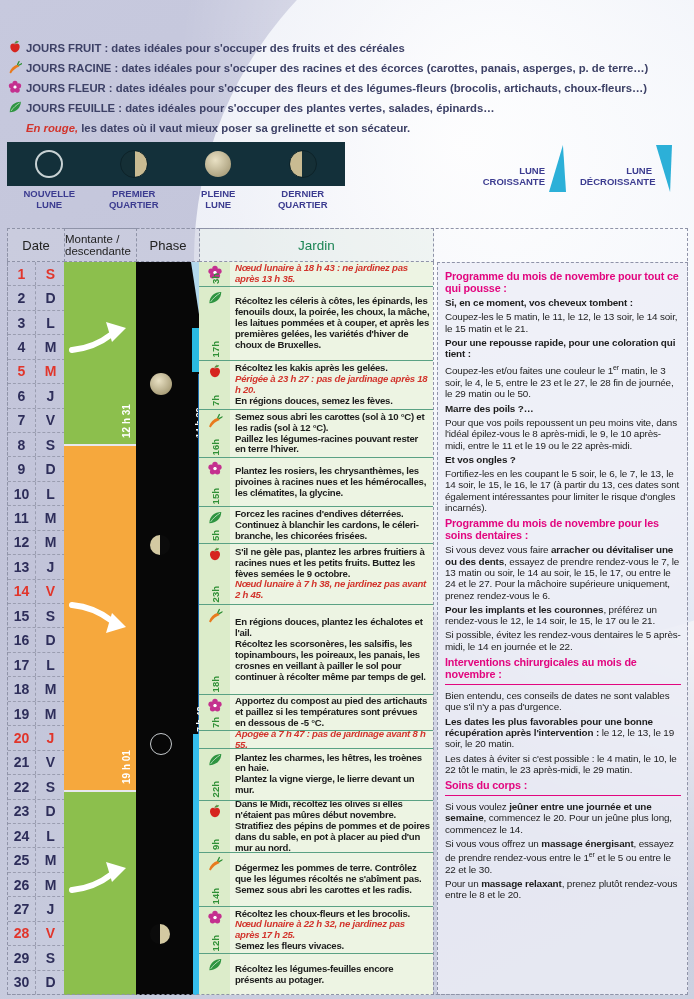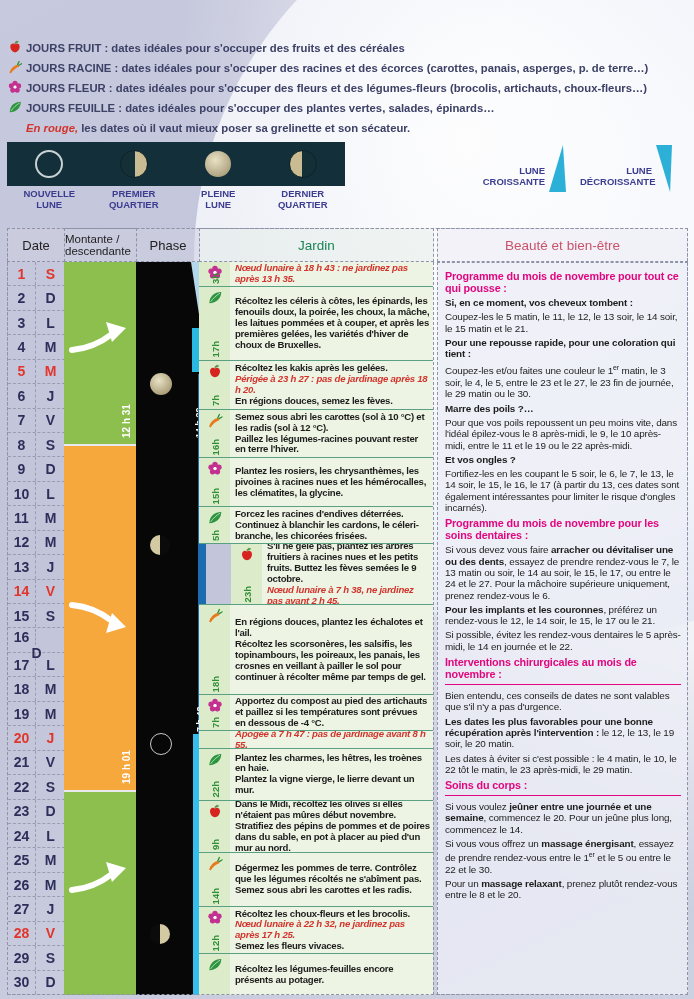--- a/index.html
+++ b/index.html
@@ -161,21 +161,20 @@
 CROISSANTE</div>
   <div class="tri tri-wax"></div>
   <div class="waxwane-label" style="left:580px;top:166px;width:72px;">LUNE
 DÉCROISSANTE</div>
   <div class="tri tri-wane"></div>
 
   <div class="thead th-date" style="position:absolute;">Date</div>
   <div class="thead th-mont" style="position:absolute;">Montante / descendante</div>
   <div class="thead th-phase" style="position:absolute;">Phase</div>
   <div class="thead th-jardin" style="position:absolute;">Jardin</div>
-  <div class="thead th-beaute" style="position:absolute;">Beauté et bien-être</div>
 
   <div class="tbody">
     <div class="datecol" id="datecol">
         <div class="daterow" style="top: 0px; height: 24.4333px;">
           <div class="dnum redday">1</div>
           <div class="dlet redday">S</div>
         </div>
         <div class="daterow" style="top: 24.4333px; height: 24.4333px;">
           <div class="dnum">2</div>
           <div class="dlet">D</div>
@@ -225,21 +224,21 @@
           <div class="dlet">J</div>
         </div>
         <div class="daterow" style="top: 317.633px; height: 24.4333px;">
           <div class="dnum redday">14</div>
           <div class="dlet redday">V</div>
         </div>
         <div class="daterow" style="top: 342.067px; height: 24.4333px;">
           <div class="dnum">15</div>
           <div class="dlet">S</div>
         </div>
-        <div class="daterow" style="top: 366.5px; height: 24.4333px; flex-direction: column;">
+        <div class="daterow" style="top: 366.5px; height: 24.4333px;">
           <div class="dnum">16</div>
           <div class="dlet">D</div>
         </div>
         <div class="daterow" style="top: 390.933px; height: 24.4333px;">
           <div class="dnum">17</div>
           <div class="dlet">L</div>
         </div>
         <div class="daterow" style="top: 415.367px; height: 24.4333px;">
           <div class="dnum">18</div>
           <div class="dlet">M</div>
@@ -410,21 +409,21 @@
             <span class="ic"><svg width="15" height="15" viewBox="0 0 24 24">
                 <path d="M3 21C3 10 11 3 22 3 22 13 14 21 3 21z" fill="#2e9440"></path>
                 <path d="M5 19C9 13 14 9 20 5" stroke="#bfe3c4" stroke-width="1.4" fill="none"></path>
               </svg></span>
             <span class="jtime">5h</span>
           </div>
           <div class="jtext">
             <div class="jline">Forcez les racines d'endives déterrées. Continuez à blanchir les cardons, le céleri-branche, les chicorées frisées.</div>
           </div>
         </div>
-        <div class="jsec" style="top: 280.983px; height: 61.0833px; padding-left: 32px;">
+        <div class="jsec" style="top: 280.983px; height: 61.0833px;">
           <div class="jicon">
             <span class="ic"><svg width="15" height="15" viewBox="0 0 24 24">
                 <path d="M12 7.5C8.5 4.5 4 7 4 11.5 4 16.5 8 21 12 21s8-4.5 8-9.5C20 7 15.5 4.5 12 7.5z" fill="#d6251f"></path>
                 <path d="M12 7.5c0-3 1-4.5 2.5-5.5" stroke="#7a4a1e" stroke-width="1.6" fill="none"></path>
                 <ellipse cx="15.5" cy="3.5" rx="3" ry="1.4" fill="#3f9a3f" transform="rotate(-25 15.5 3.5)"></ellipse>
               </svg></span>
             <span class="jtime">23h</span>
           </div>
           <div class="jtext">
             <div class="jline">S'il ne gèle pas, plantez les arbres fruitiers à racines nues et les petits fruits. Buttez les fèves semées le 9 octobre.</div>
@@ -452,21 +451,21 @@
                   <circle cx="18.2" cy="10" r="4.4"></circle>
                   <circle cx="15.8" cy="17.3" r="4.4"></circle>
                   <circle cx="8.2" cy="17.3" r="4.4"></circle>
                   <circle cx="5.8" cy="10" r="4.4"></circle>
                 </g>
                 <circle cx="12" cy="12" r="2.6" fill="#fff"></circle>
               </svg></span>
             <span class="jtime">7h</span>
           </div>
           <div class="jtext">
-            <div class="jline">Apportez du compost au pied des artichauts et paillez si les températures sont prévues en dessous de -4 °C.</div>
+            <div class="jline">Apportez du compost au pied des artichauts et paillez si les températures sont prévues en dessous de -5 °C.</div>
           </div>
         </div>
         <div class="jsec" style="top: 467.898px; height: 18.325px;">
           <div class="jicon"></div>
           <div class="jtext">
             <div class="jline red">Apogée à 7 h 47 : pas de jardinage avant 8 h 55.</div>
           </div>
         </div>
         <div class="jsec" style="top: 486.223px; height: 51.31px;">
           <div class="jicon">
@@ -538,21 +537,21 @@
           <div class="jtext">
             <div class="jline">Récoltez les légumes-feuilles encore présents au potager.</div>
           </div>
         </div>
       </div>
     <div class="beautecol" id="beautecol">
         <div class="bp head"><span>Programme du mois de novembre pour tout ce qui pousse :</span></div>
         <div class="bp"><b>Si, en ce moment, vos cheveux tombent :</b></div>
         <div class="bp"><span>Coupez-les le 5 matin, le 11, le 12, le 13 soir, le 14 soir, le 15 matin et le 21.</span></div>
         <div class="bp"><b>Pour une repousse rapide, pour une coloration qui tient :</b></div>
-        <div class="bp"><span>Coupez-les et/ou faites une couleur le 1</span><sup>er</sup><span> matin, le 3 soir, le 4, le 5, entre le 23 et le 27, le 23 fin de journée, le 29 matin ou le 30.</span></div>
+        <div class="bp"><span>Coupez-les et/ou faites une couleur le 1</span><sup>er</sup><span> matin, le 3 soir, le 4, le 5, entre le 23 et le 27, le 28 fin de journée, le 29 matin ou le 50.</span></div>
         <div class="bp"><b>Marre des poils ?…</b></div>
         <div class="bp"><span>Pour que vos poils repoussent un peu moins vite, dans l'idéal épilez-vous le 8 après-midi, le 9, le 10 après-midi, entre le 11 et le 19 ou le 22 après-midi.</span></div>
         <div class="bp"><b>Et vos ongles ?</b></div>
         <div class="bp"><span>Fortifiez-les en les coupant le 5 soir, le 6, le 7, le 13, le 14 soir, le 15, le 16, le 17 (à partir du 13, ces dates sont également intéressantes pour limiter le risque d'ongles incarnés).</span></div>
         <div class="bp head"><span>Programme du mois de novembre pour les soins dentaires :</span></div>
         <div class="bp"><span>Si vous devez vous faire </span><b>arracher ou dévitaliser une ou des dents</b><span>, essayez de prendre rendez-vous le 7, le 13 matin ou soir, le 14 au soir, le 15, le 17, ou entre le 24 et le 27. Pour la mâchoire supérieure uniquement, prenez rendez-vous le 6.</span></div>
         <div class="bp"><b>Pour les implants et les couronnes</b><span>, préférez un rendez-vous le 12, le 14 soir, le 15, le 17 ou le 21.</span></div>
         <div class="bp"><span>Si possible, évitez les rendez-vous dentaires le 5 après-midi, le 14 en journée et le 22.</span></div>
         <div class="bp head ul"><span>Interventions chirurgicales au mois de novembre :</span></div>
         <div class="bp"><span>Bien entendu, ces conseils de dates ne sont valables que s'il n'y a pas d'urgence.</span></div>

